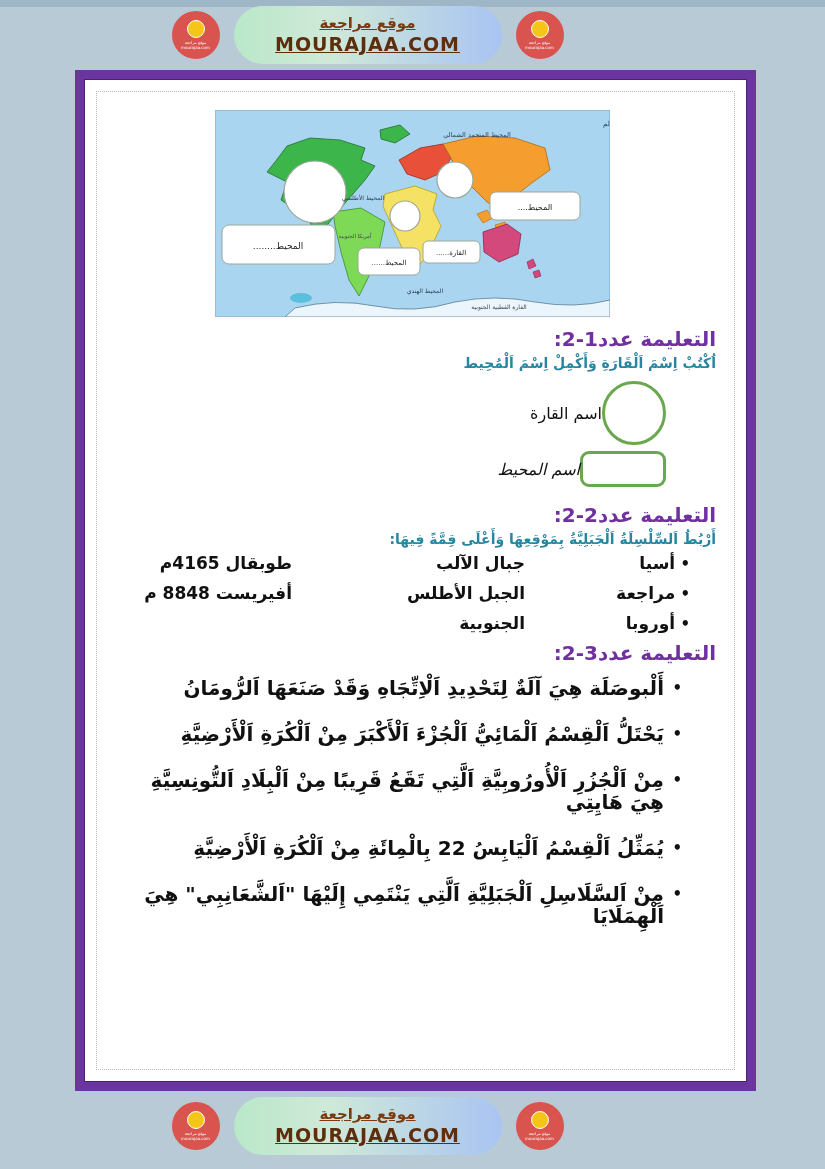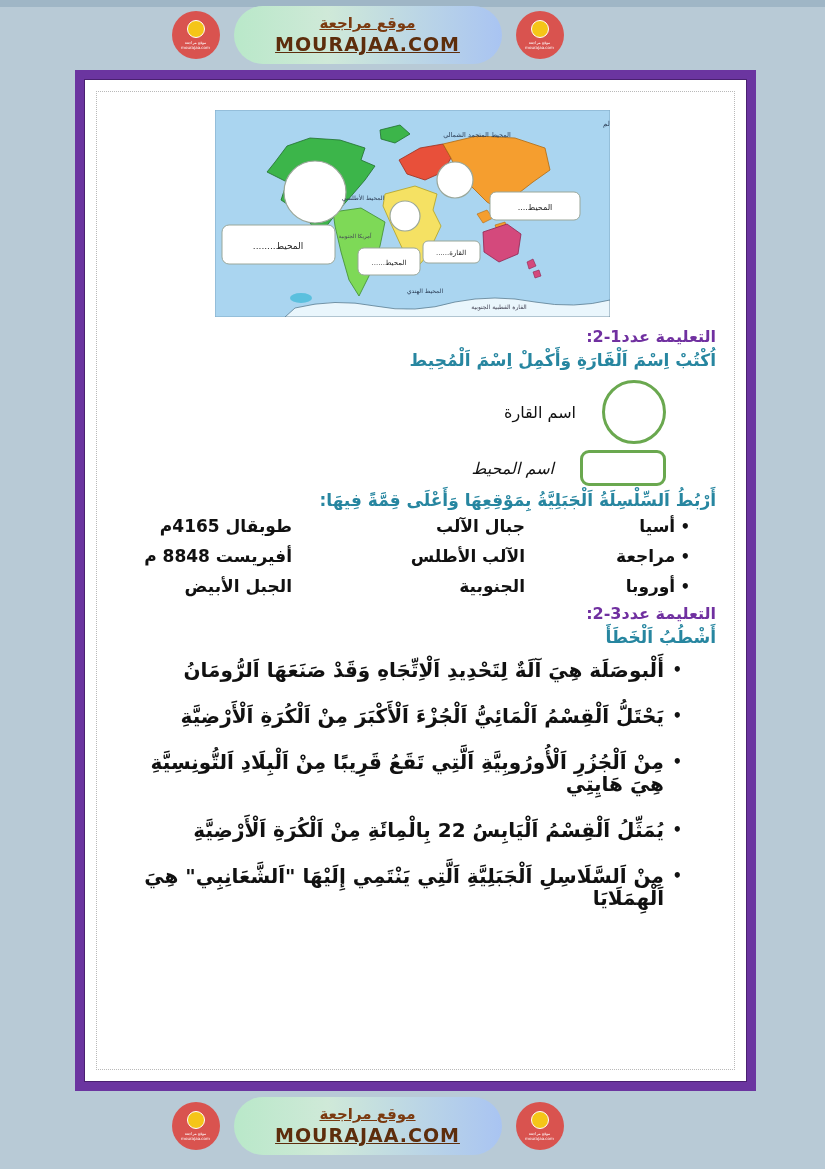--- a/index.html
+++ b/index.html
@@ -34,23 +34,23 @@
     box-shadow:inset 0 0 0 1px #4a2070;
   }
   .decor{position:absolute;inset:12px;border:1px dotted #b9b9b9;}
   .content{
     position:absolute;inset:13px;padding:18px 16px 10px 16px;
     direction:rtl;text-align:right;box-sizing:border-box;
   }
   
   .map-wrap{width:395px;height:207px;margin:0 108px 6px 0;}
   
-  .sec-heading{color:#7030a0;font-weight:bold;font-size:16px;margin:10px 2px 2px 0;}
-  .instr{color:#2786a0;font-weight:bold;font-size:17px;margin:4px 2px 2px 0;}
-  .answer-row{display:flex;align-items:center;gap:26px;padding-right:52px;margin-top:10px;}
+  .sec-heading{color:#7030a0;font-weight:bold;font-size:20px;margin:10px 2px 2px 0;}
+  .instr{color:#2786a0;font-weight:bold;font-size:14px;margin:4px 2px 2px 0;}
+  .answer-row{display:flex;align-items:center;padding-right:52px;margin-top:10px;}
   .answer-circle{width:58px;height:58px;border:3px solid #6aa84f;border-radius:50%;background:#fff;flex:0 0 auto;}
   .answer-rect{width:80px;height:30px;border:3px solid #6aa84f;border-radius:9px;background:#fff;flex:0 0 auto;}
   .answer-label{font-size:16px;color:#111;}
   .match-grid{
     display:grid;grid-template-columns:165px 185px 250px;
     padding-right:28px;margin-top:6px;row-gap:10px;
     font-size:17px;font-weight:bold;color:#111;
   }
   .match-grid .c1::before{content:"• ";font-size:15px;}
   .match-grid .c2{text-align:right;}
@@ -131,36 +131,35 @@
 
     <div class="answer-row">
       <div class="answer-circle"></div>
       <span class="answer-label">اسم القارة</span>
     </div>
     <div class="answer-row" style="margin-top:6px;font-style:italic;">
       <div class="answer-rect"></div>
       <span class="answer-label">اسم المحيط</span>
     </div>
 
+    <div class="sec-heading" style="margin-top:16px;">التعليمة عدد2-2:</div>
     <div class="instr">أَرْبُطُ اَلسِّلْسِلَةُ اَلْجَبَلِيَّةُ بِمَوْقِعِهَا وَأَعْلَى قِمَّةً فِيهَا:</div>
 
     <div class="match-grid">
       <div class="c1">أسيا</div>
       <div class="c2">جبال الآلب</div>
       <div class="c3">طوبقال 4165م</div>
       <div class="c1">مراجعة</div>
-      <div class="c2">الآلب الأطلس</div>
+      <div class="c2">الجبل الأطلس</div>
       <div class="c3">أفيريست 8848 م</div>
       <div class="c1">أوروبا</div>
       <div class="c2">الجنوبية</div>
-      <div class="c3">الجبل الأبيض</div>
     </div>
 
     <div class="sec-heading" style="margin-top:8px;">التعليمة عدد3-2:</div>
-    <div class="instr">أَشْطُبُ اَلْخَطَأَ</div>
 
     <ul class="wrong-list">
       <li>أَلْبوصَلَة هِيَ آلَةٌ لِتَحْدِيدِ اَلْاِتِّجَاهِ وَقَدْ صَنَعَهَا اَلرُّومَانُ</li>
       <li>يَحْتَلُّ اَلْقِسْمُ اَلْمَائِيُّ اَلْجُزْءَ اَلْأَكْبَرَ مِنْ اَلْكُرَةِ اَلْأَرْضِيَّةِ</li>
       <li>مِنْ اَلْجُزُرِ اَلْأُورُوبِيَّةِ اَلَّتِي تَقَعُ قَرِيبًا مِنْ اَلْبِلَادِ اَلتُّونِسِيَّةِ هِيَ هَايِتِي</li>
       <li>يُمَثِّلُ اَلْقِسْمُ اَلْيَابِسُ 22 بِالْمِائَةِ مِنْ اَلْكُرَةِ اَلْأَرْضِيَّةِ</li>
       <li>مِنْ اَلسَّلَاسِلِ اَلْجَبَلِيَّةِ اَلَّتِي يَنْتَمِي إِلَيْهَا "اَلشَّعَانِبِي" هِيَ اَلْهِمَلَايَا</li>
     </ul>
 
   </div>

